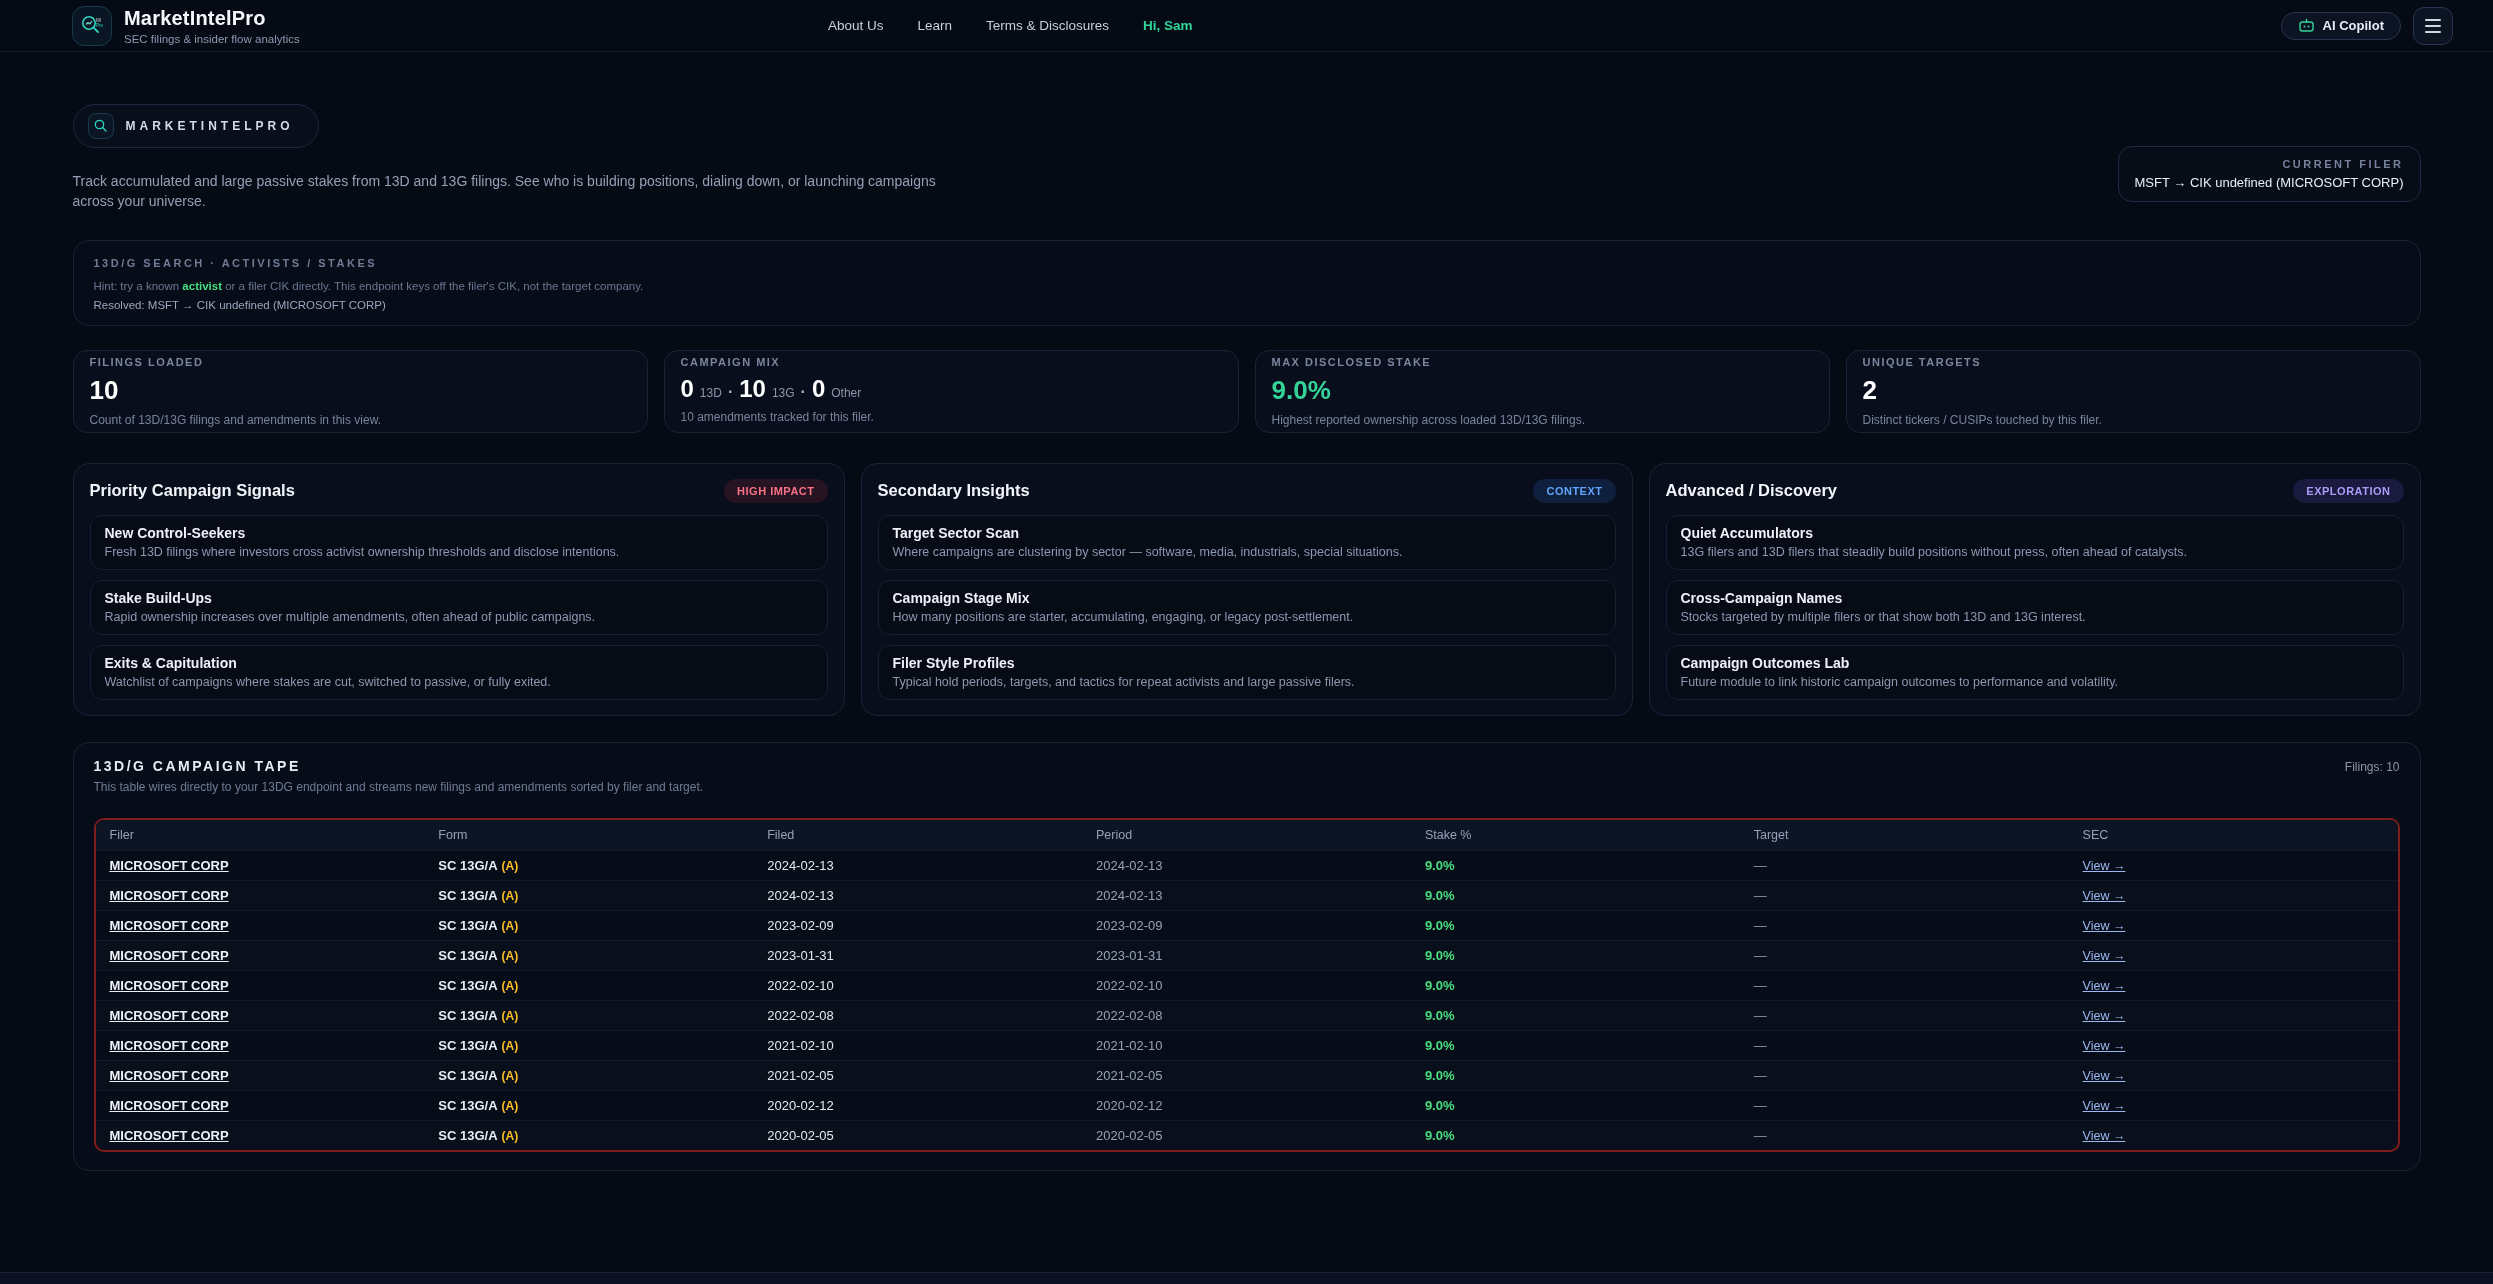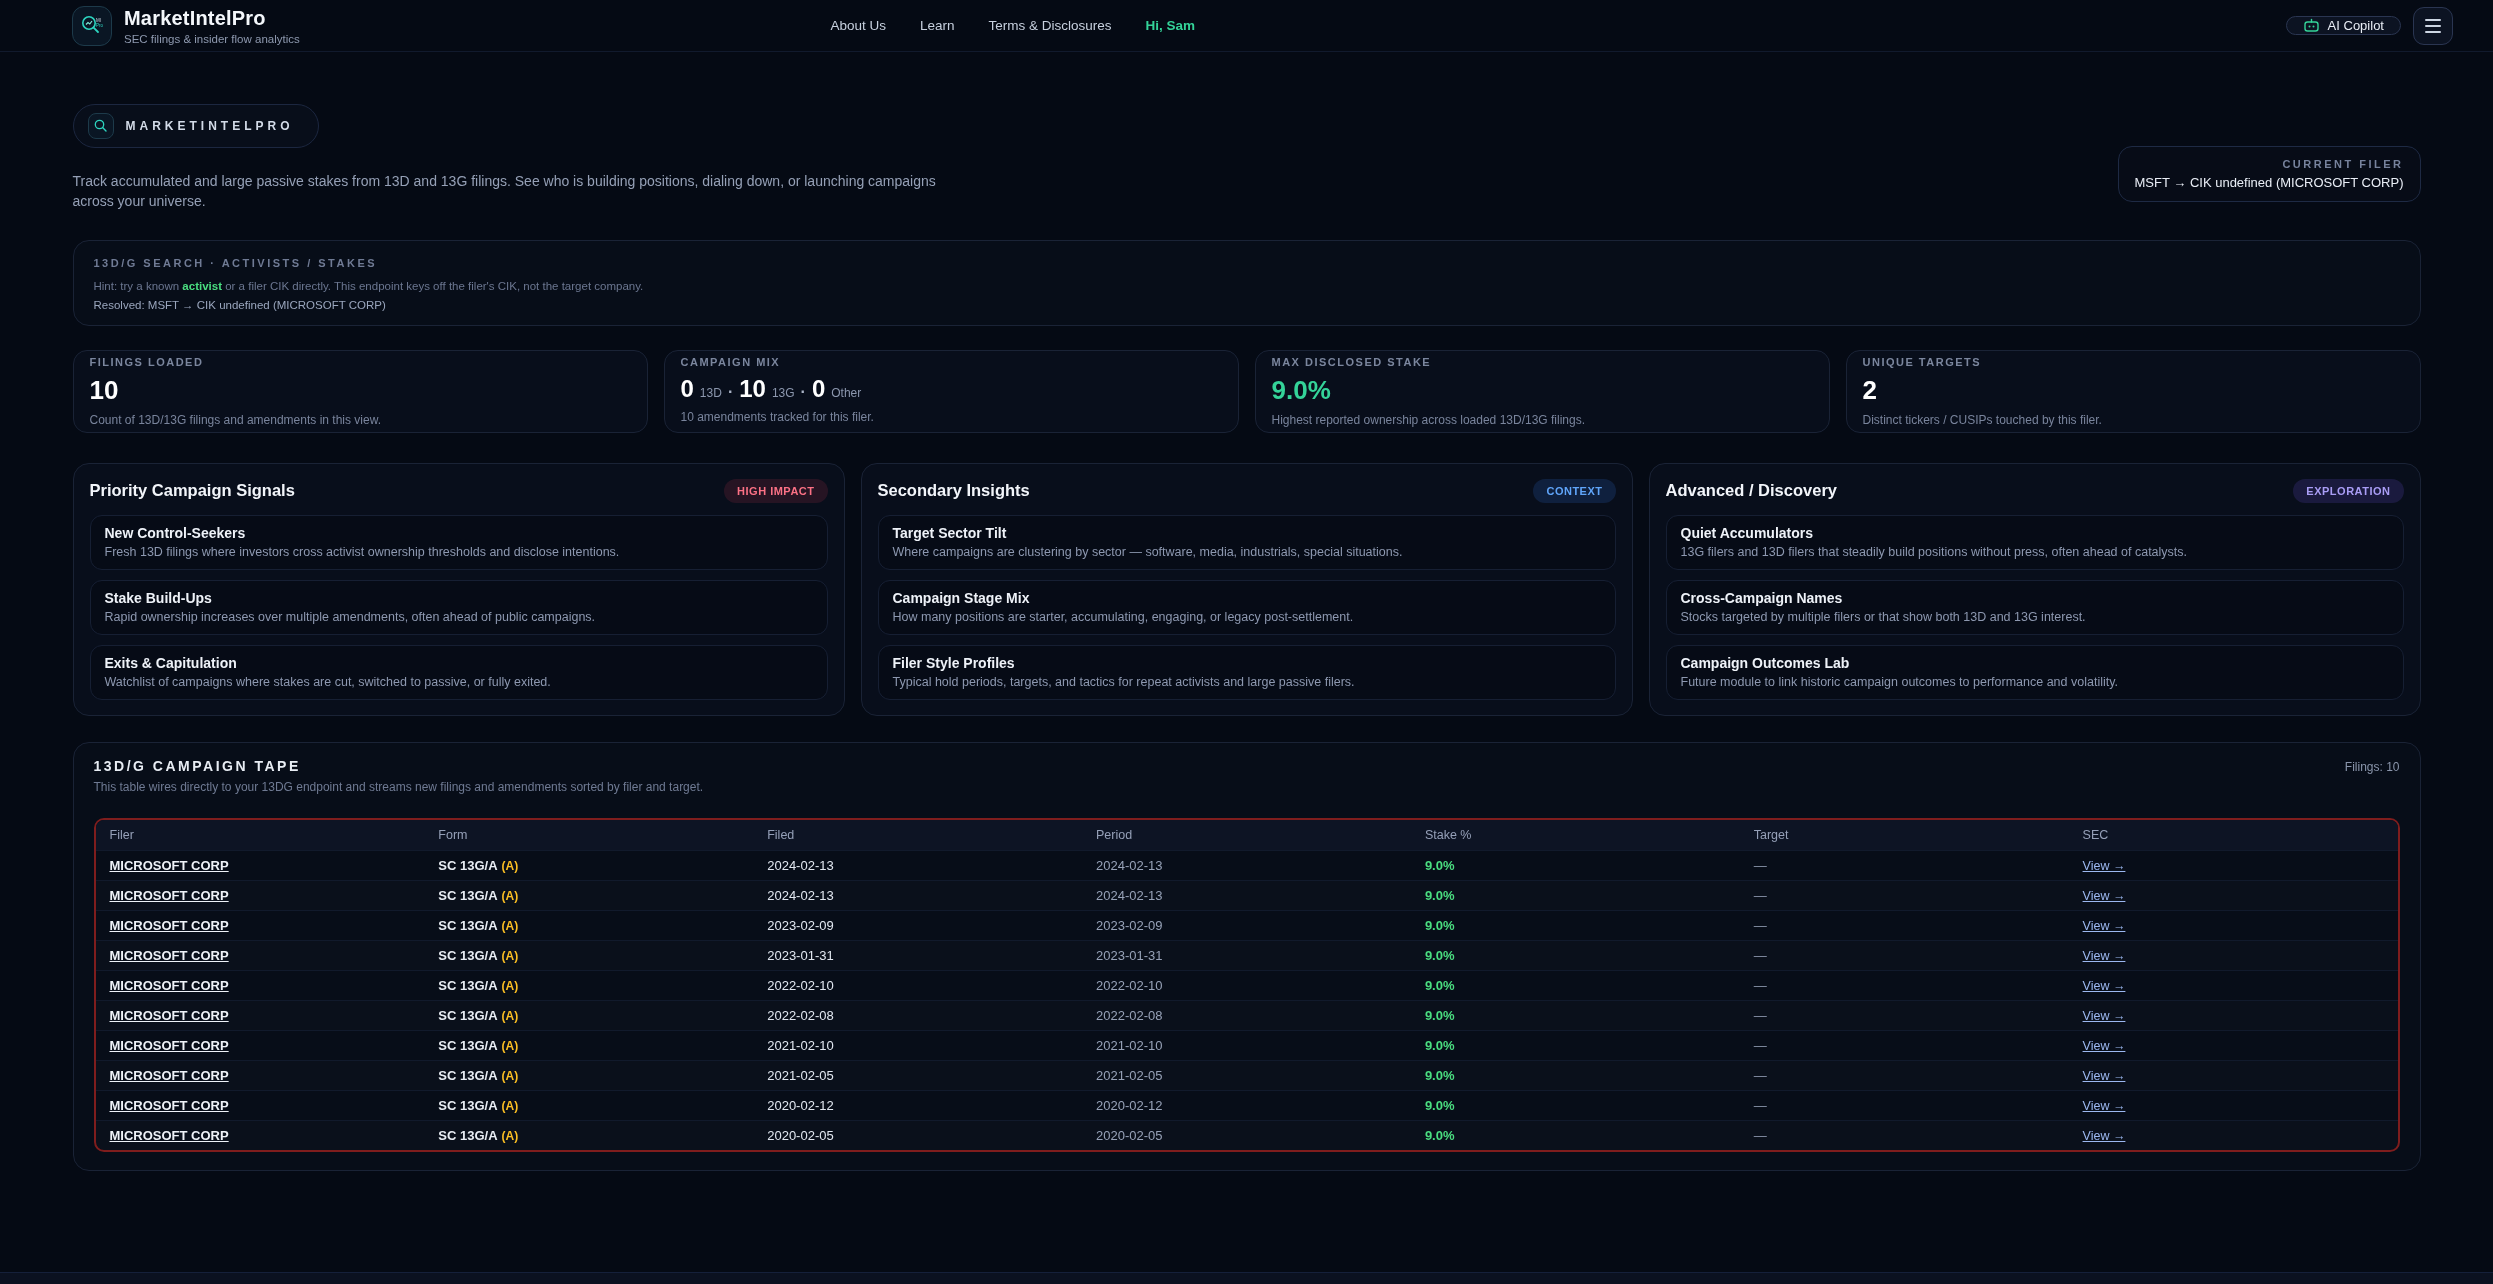--- a/index.html
+++ b/index.html
@@ -18,23 +18,23 @@
     width:40px; height:40px; border-radius:12px; background:#0a1624;
     border:1px solid #1d3a4a; display:flex; align-items:center; justify-content:center;
   }
   .brand-title { font-size:20px; font-weight:800; letter-spacing:.2px; color:#f4f7fb; }
   .brand-sub { font-size:11.5px; color:#8e99af; margin-top:3px; }
   .nav { display:flex; align-items:center; gap:34px; margin-right:560px; }
   .nav a { font-size:13.5px; color:#c7d0de; text-decoration:none; }
   .nav .greet { color:#34d399; font-weight:700; }
   .top-actions { display:flex; align-items:center; gap:12px; }
   .pill-btn {
-    display:flex; align-items:center; gap:8px; height:19px; padding:0 16px;
+    display:flex; align-items:center; gap:8px; height:28px; padding:0 16px;
     border-radius:999px; border:1px solid #2a3551; background:#0c1322;
-    color:#e8edf5; font-size:13px; font-weight:400; cursor:pointer;
+    color:#e8edf5; font-size:13px; font-weight:700; cursor:pointer;
   }
   .burger-btn {
     width:40px; height:38px; border-radius:11px; border:1px solid #2a3551;
     background:#0c1322; display:flex; flex-direction:column; align-items:center;
     justify-content:center; gap:4px; cursor:pointer;
   }
   .burger-btn i { display:block; width:16px; height:2px; background:#cdd6e3; border-radius:2px; }
   
   .container { width:2348px; margin:0 auto; }
   .hero { padding-top:52px; display:flex; justify-content:space-between; align-items:flex-start; }
@@ -254,21 +254,21 @@
         <div class="pi-desc">Watchlist of campaigns where stakes are cut, switched to passive, or fully exited.</div>
       </div>
     </div>
 
     <div class="panel">
       <div class="panel-head">
         <div class="panel-title">Secondary Insights</div>
         <span class="badge blue">CONTEXT</span>
       </div>
       <div class="panel-item">
-        <div class="pi-title">Target Sector Tilt</div>
+        <div class="pi-title">Target Sector Scan</div>
         <div class="pi-desc">Where campaigns are clustering by sector — software, media, industrials, special situations.</div>
       </div>
       <div class="panel-item">
         <div class="pi-title">Campaign Stage Mix</div>
         <div class="pi-desc">How many positions are starter, accumulating, engaging, or legacy post-settlement.</div>
       </div>
       <div class="panel-item">
         <div class="pi-title">Filer Style Profiles</div>
         <div class="pi-desc">Typical hold periods, targets, and tactics for repeat activists and large passive filers.</div>
       </div>

